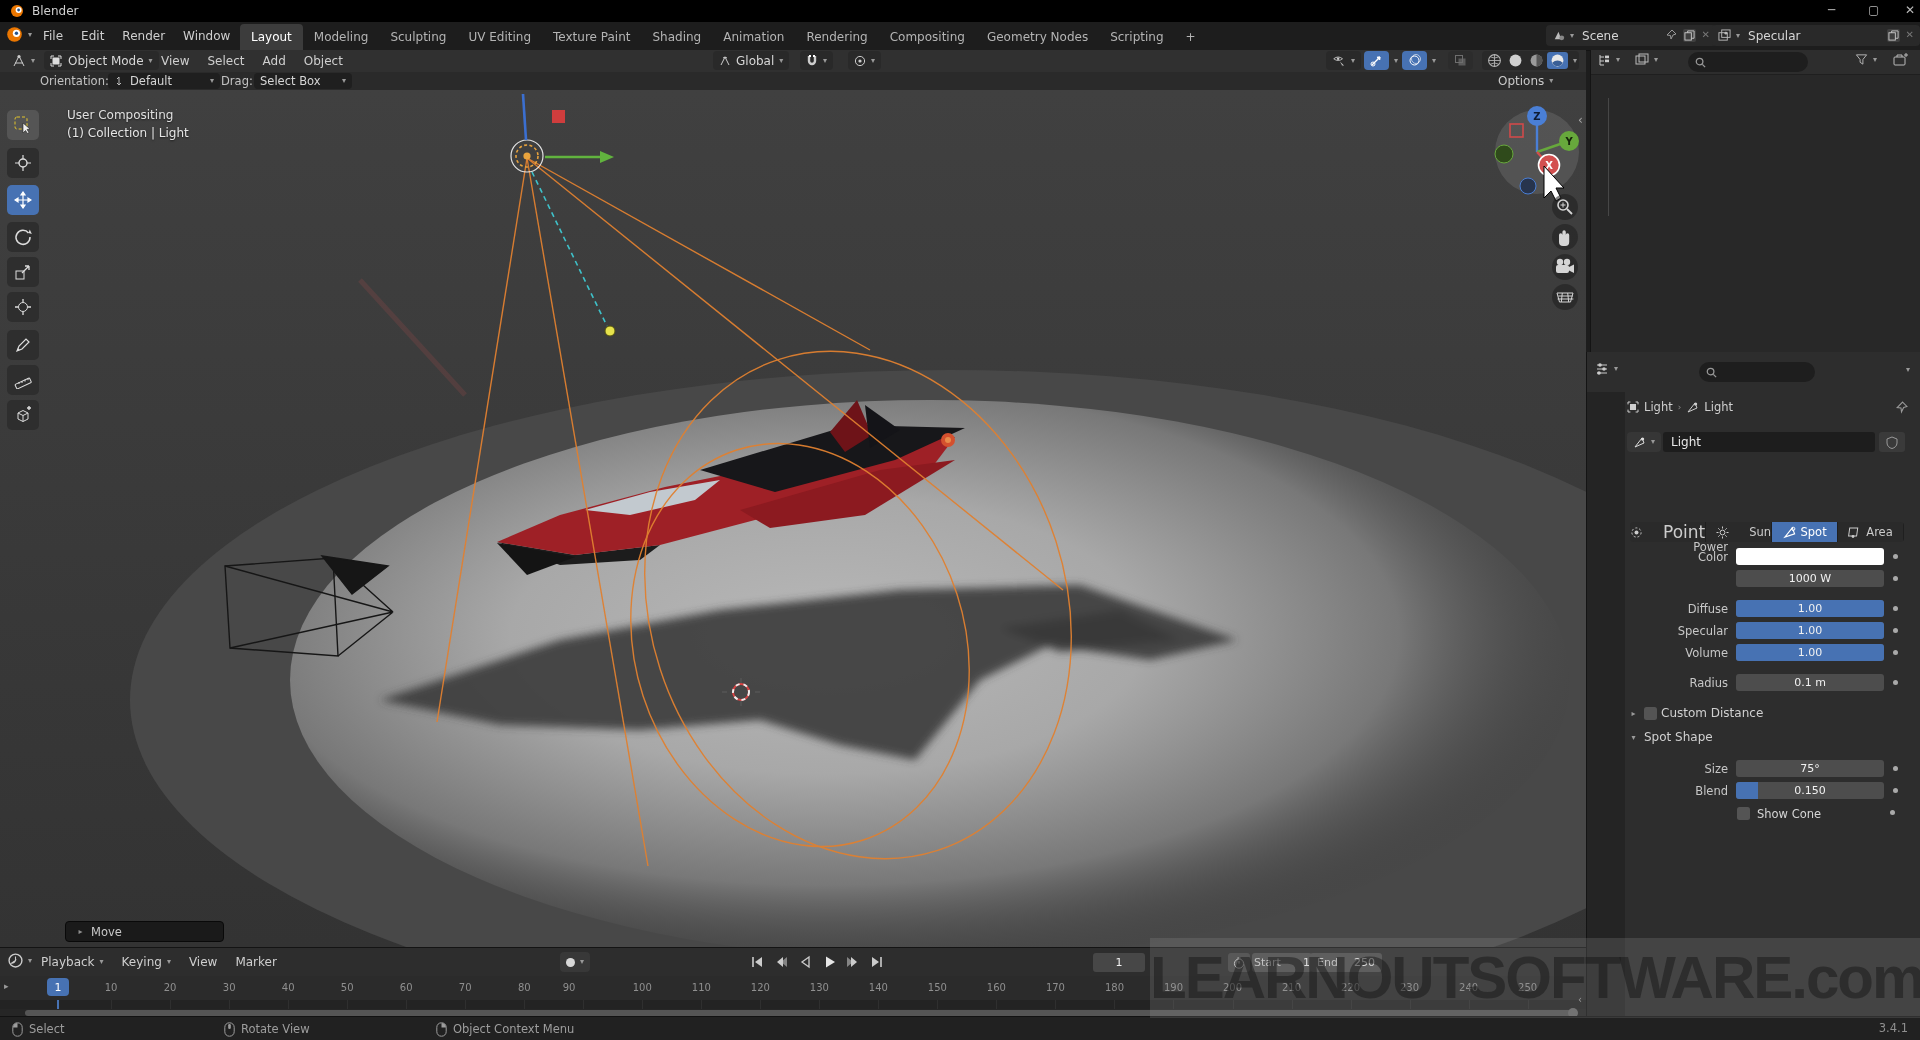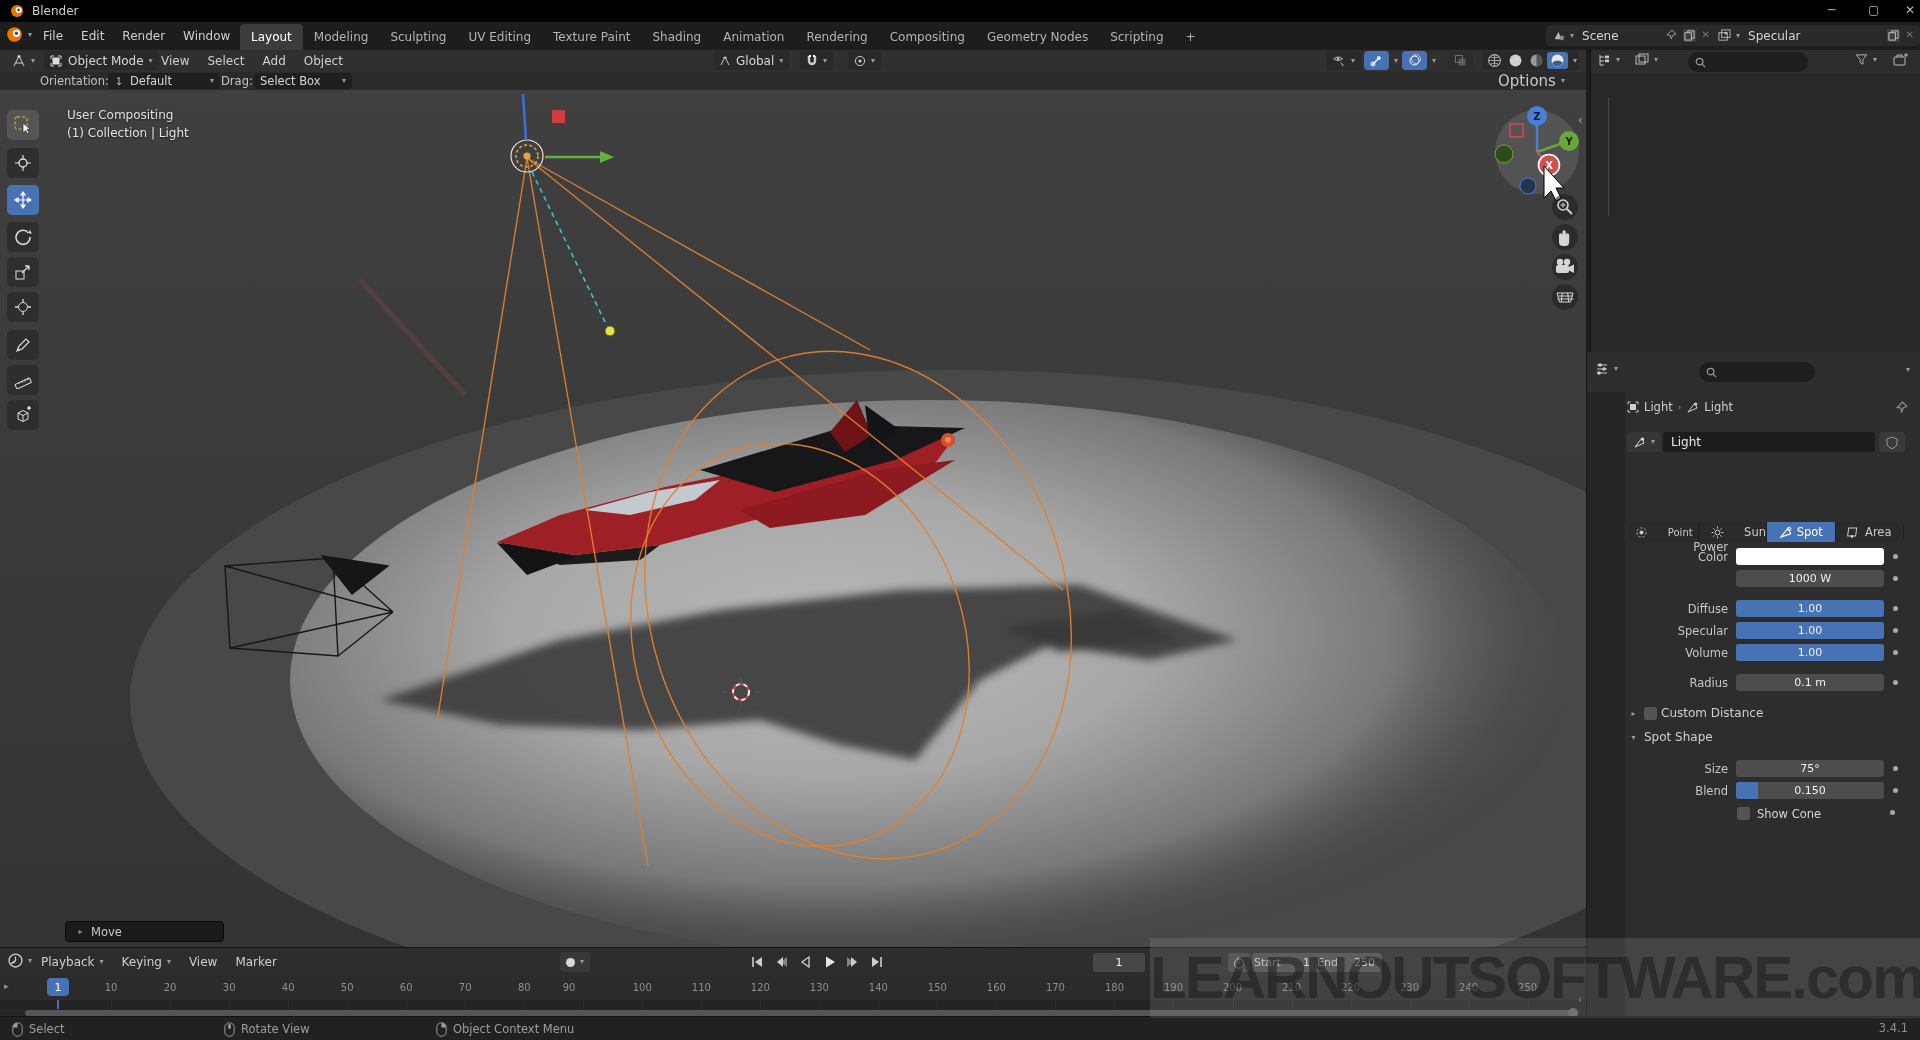--- a/index.html
+++ b/index.html
@@ -263,21 +263,21 @@
         </span>
       <span style="margin-left:6px;">Default</span>
       <span class="caret" style="margin-left:auto;">▾</span>
     </div>
     <span class="abs" style="left:221px;top:2px;color:#c3c3c3;font-size:11.5px;">Drag:</span>
     <div class="abs chip" style="left:254px;top:1px;height:16px;width:86px;background:#1f1f1f;font-size:11.5px;">
       <span>Select Box</span>
       <span class="caret" style="margin-left:auto;">▾</span>
     </div>
     <div class="abs flex" style="left:1498px;top:1px;height:16px;">
-      <span style="color:#c9c9c9;font-size:15px;">Options</span>
+      <span style="color:#c9c9c9;font-size:12px;">Options</span>
       <span class="caret">▾</span>
     </div>
   </div>
 
   <div class="abs" style="left:0;top:90px;width:1586px;height:857px;background:#3a3a3a;overflow:hidden;">
     <svg width="1586" height="857" viewBox="0 0 1586 857">
       <defs>
         <linearGradient id="bgGrad" x1="0" y1="0" x2="0" y2="1">
           <stop offset="0" stop-color="#404040"></stop>
             <stop offset="1" stop-color="#333333"></stop>
@@ -549,21 +549,21 @@
     <div class="abs" style="left:76px;top:80px;width:212px;height:20px;background:#1d1d1d;border-radius:3px;display:flex;align-items:center;padding:0 8px;box-sizing:border-box;">
       <span style="font-size:12px;color:#e8e8e8;">Light</span>
     </div>
     <div class="abs flex" style="left:292px;top:80px;width:26px;height:20px;background:#3a3a3a;border-radius:3px;justify-content:center;">
       <svg width="12" height="13" viewBox="0 0 12 13">
           <path d="M6 1 L11 3 V7 C11 10 8.5 12 6 12.5 C3.5 12 1 10 1 7 V3 Z" fill="none" stroke="#999"></path>
         </svg>
     </div>
 
     <div id="light-types" class="abs flex" style="left:43px;top:170px;width:274px;height:20px;border-radius:4px;overflow:hidden;">
-        <div class="flex" style="flex: 1 1 0%; height: 20px; justify-content: center; gap: 20px; font-size: 10px; color: rgb(204, 204, 204); background: rgb(42, 42, 42); border-right: 1px solid rgb(31, 31, 31);">
+        <div class="flex" style="flex: 1 1 0%; height: 20px; justify-content: center; gap: 20px; font-size: 17px; color: rgb(204, 204, 204); background: rgb(42, 42, 42); border-right: 1px solid rgb(31, 31, 31);">
           <span style="display: inline-flex; align-items: center; justify-content: center;">
             <svg width="13" height="13" viewBox="0 0 13 13">
               <circle cx="6.5" cy="6.5" r="2" fill="#ccc"></circle>
               <circle cx="6.5" cy="6.5" r="4.6" fill="none" stroke="#ccc" stroke-dasharray="2,2"></circle>
             </svg>
           </span>
           <div style="background: transparent;">Point</div>
         </div>
         <div class="flex" style="flex: 1 1 0%; height: 20px; justify-content: flex-end; gap: 20px; font-size: 11.5px; color: rgb(204, 204, 204); background: rgb(42, 42, 42); border-right: 1px solid rgb(31, 31, 31);">
           <span style="display: inline-flex; align-items: center; justify-content: center;">

